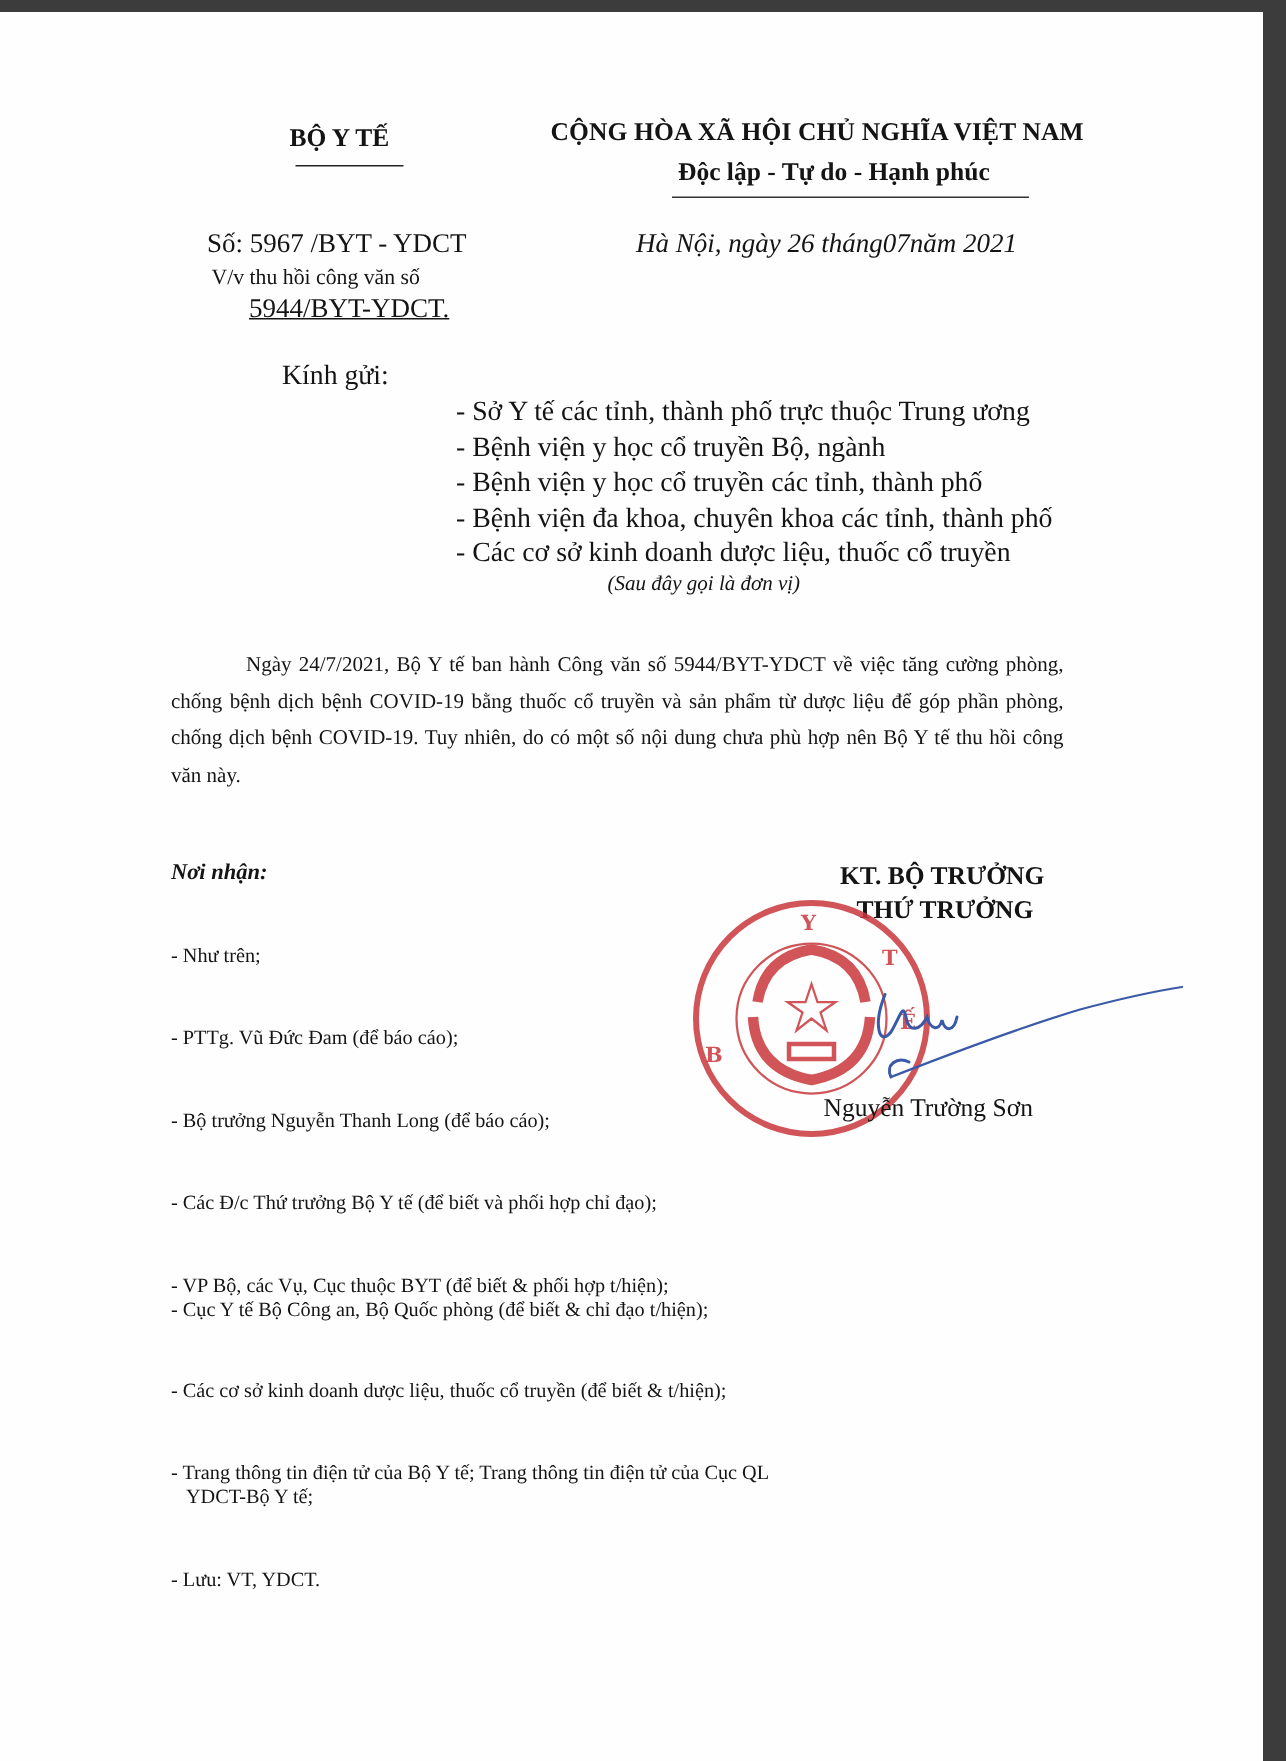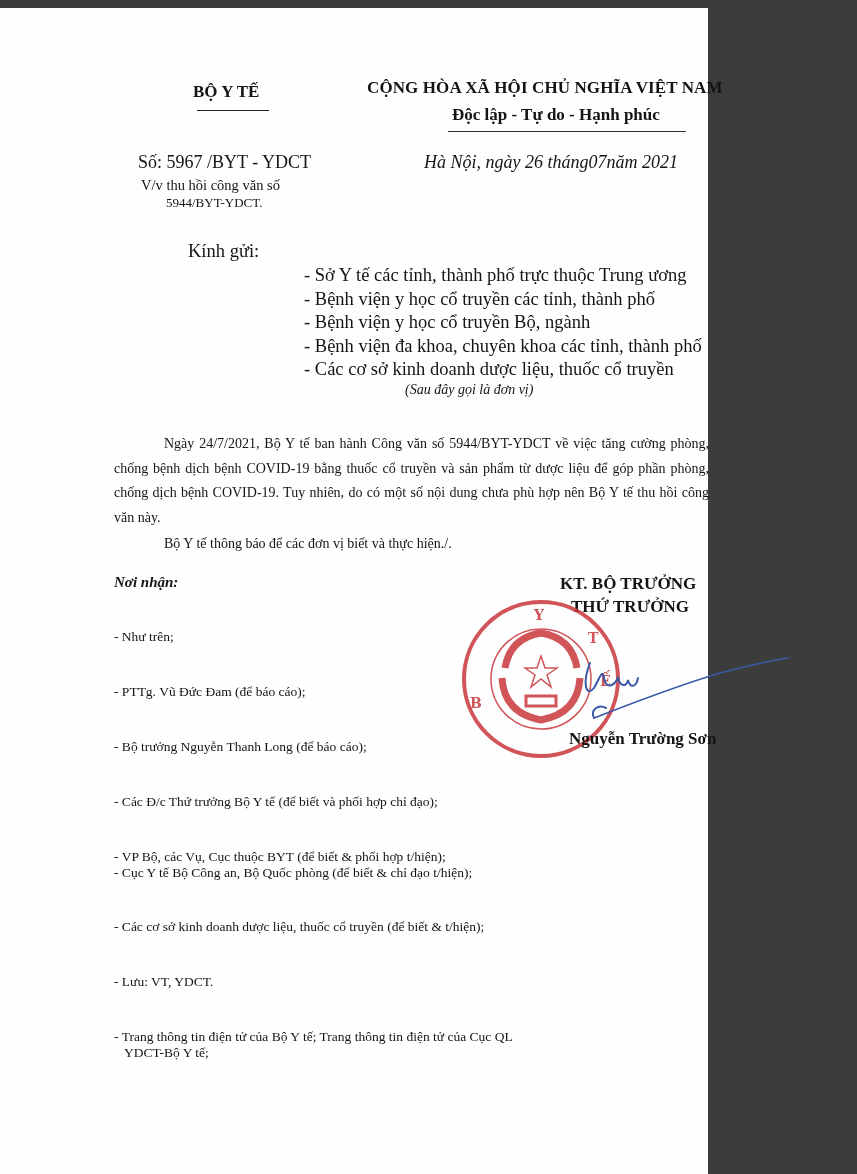--- a/index.html
+++ b/index.html
@@ -5,55 +5,55 @@
     html, body { margin: 0; padding: 0; }
     body {
       width: 857px; height: 1174px;
       background: #3c3c3c;
       position: relative; overflow: hidden;
       font-family: "Liberation Serif", "DejaVu Serif", serif;
       color: #141414;
     }
     .page {
       position: absolute; left: 0; top: 8px;
-      width: 708px; height: 1166px;
+      width: 842px; height: 1166px;
       background: #fefefe;
     }
     .abs { position: absolute; white-space: nowrap; }
 
     .agency { left: 193px; top: 74px; font-size: 17px; font-weight: bold; }
     .agency-rule { left: 197px; top: 102px; width: 72px; height: 1px; background: #222; }
 
     .nation { left: 367px; top: 70px; font-size: 17px; font-weight: bold; letter-spacing: 0.1px; }
     .motto { left: 452px; top: 97px; font-size: 17px; font-weight: bold; text-align: center; }
     .motto-rule { left: 448px; top: 123px; width: 238px; height: 1px; background: #333; }
 
     .docno { left: 138px; top: 144px; font-size: 18px; }
     .subj1 { left: 141px; top: 169px; font-size: 14.5px; }
-    .subj2 { left: 166px; top: 187px; font-size: 13px; }
+    .subj2 { left: 166px; top: 187px; font-size: 18px; text-decoration: underline; }
 
     .place-date { left: 424px; top: 144px; font-size: 18px; font-style: italic; }
 
     .greet { left: 188px; top: 233px; font-size: 18.5px; }
     .recips { left: 283px; top: 256px; font-size: 18.5px; line-height: 23.6px; margin-left: 21px; }
     .recips div { height: 23.6px; }
     .recips-note { left: 405px; top: 374px; font-size: 14px; font-style: italic; font-family: Liberation Serif, serif; }
 
     .body-text { left: 114px; top: 404px; width: 595px; font-size: 14px; line-height: 24.6px; white-space: normal; text-align: justify; margin-top: 20px; }
     .body-text p { margin: 0; }
     .body-text .indent { text-indent: 50px; }
 
     .cc-title { left: 114px; top: 566px; font-size: 15px; font-weight: bold; font-style: italic; }
     .cc-list { left: 114px; top: 582px; font-size: 13.5px; line-height: 15.9px; width: 410px; white-space: normal; }
     .cc-list div { margin: 0; }
     .cc-list .hang { padding-left: 10px; text-indent: -10px; margin-top: 39px; }
 
     .sig-title1 { left: 560px; top: 566px; font-size: 17px; font-weight: bold; }
     .sig-title2 { left: 571px; top: 589px; font-size: 17px; font-weight: bold; }
-    .sig-name { left: 549px; top: 721px; font-size: 17px; font-weight: bold; margin-left: 20px; }
+    .sig-name { left: 549px; top: 721px; font-size: 17px; font-weight: normal; }
 
     .stamp { left: 460px; top: 590px; width: 162px; height: 162px; }
     .signature { left: 580px; top: 630px; width: 210px; height: 90px; }
   </style>
 </head>
 <body>
 
 <div class="page">
 
   <div class="abs agency">BỘ Y TẾ</div>
@@ -64,43 +64,42 @@
   <div class="abs motto-rule"></div>
 
   <div class="abs docno">Số: 5967 /BYT - YDCT</div>
   <div class="abs subj1">V/v thu hồi công văn số</div>
   <div class="abs subj2">5944/BYT-YDCT.</div>
   <div class="abs place-date">Hà Nội, ngày  26  tháng07năm 2021</div>
 
   <div class="abs greet">Kính gửi:</div>
   <div class="abs recips">
     <div>- Sở Y tế các tỉnh, thành phố trực thuộc Trung ương</div>
+    <div>- Bệnh viện y học cổ truyền Bộ, ngành</div>
     <div>- Bệnh viện y học cổ truyền các tỉnh, thành phố</div>
-    <div>- Bệnh viện y học cổ truyền Bộ, ngành</div>
     <div>- Bệnh viện đa khoa, chuyên khoa các tỉnh, thành phố</div>
     <div>- Các cơ sở kinh doanh dược liệu, thuốc cổ truyền</div>
   </div>
   <div class="abs recips-note">(Sau đây gọi là đơn vị)</div>
 
   <div class="abs body-text">
     <p class="indent">Ngày 24/7/2021, Bộ Y tế ban hành Công văn số 5944/BYT-YDCT về việc tăng cường phòng, chống bệnh dịch bệnh COVID-19 bằng thuốc cổ truyền và sản phẩm từ dược liệu để góp phần phòng, chống dịch bệnh COVID-19. Tuy nhiên, do có một số nội dung chưa phù hợp nên Bộ Y tế thu hồi công văn này.</p>
-    <p class="indent" style="margin-top:2px;">Bộ Y tế thông báo để các đơn vị biết và thực hiện./.</p>
   </div>
 
   <div class="abs cc-title">Nơi nhận:</div>
   <div class="abs cc-list">
     <div class="hang">- Như trên;</div>
     <div class="hang">- PTTg. Vũ Đức Đam (để báo cáo);</div>
     <div class="hang">- Bộ trưởng Nguyễn Thanh Long (để báo cáo);</div>
     <div class="hang">- Các Đ/c Thứ trưởng Bộ Y tế (để biết và phối hợp chỉ đạo);</div>
     <div class="hang">- VP Bộ, các Vụ, Cục thuộc BYT (để biết &amp; phối hợp t/hiện);</div>
     <div style="text-align:justify;">- Cục Y tế Bộ Công an, Bộ Quốc phòng (để biết &amp; chỉ đạo t/hiện);</div>
     <div class="hang">- Các cơ sở kinh doanh dược liệu, thuốc cổ truyền (để biết &amp; t/hiện);</div>
+    <div class="hang">- Trang thông tin điện tử của Bộ Y tế; Trang thông tin điện tử của Cục QL YDCT-Bộ Y tế;</div>
     <div class="hang">- Lưu: VT, YDCT.</div>
-    <div class="hang">- Trang thông tin điện tử của Bộ Y tế; Trang thông tin điện tử của Cục QL YDCT-Bộ Y tế;</div>
   </div>
 
   <div class="abs sig-title1">KT. BỘ TRƯỞNG</div>
   <div class="abs sig-title2">THỨ TRƯỞNG</div>
 
   <svg class="abs stamp" viewBox="0 0 162 162">
     <g fill="none" stroke="#c8373c" opacity="0.85">
       <circle cx="81" cy="81" r="77" stroke-width="4"></circle>
       <circle cx="81" cy="81" r="50" stroke-width="1.5"></circle>
       <path d="M45 70 Q50 40 81 35 Q112 40 117 70" stroke-width="7"></path>

